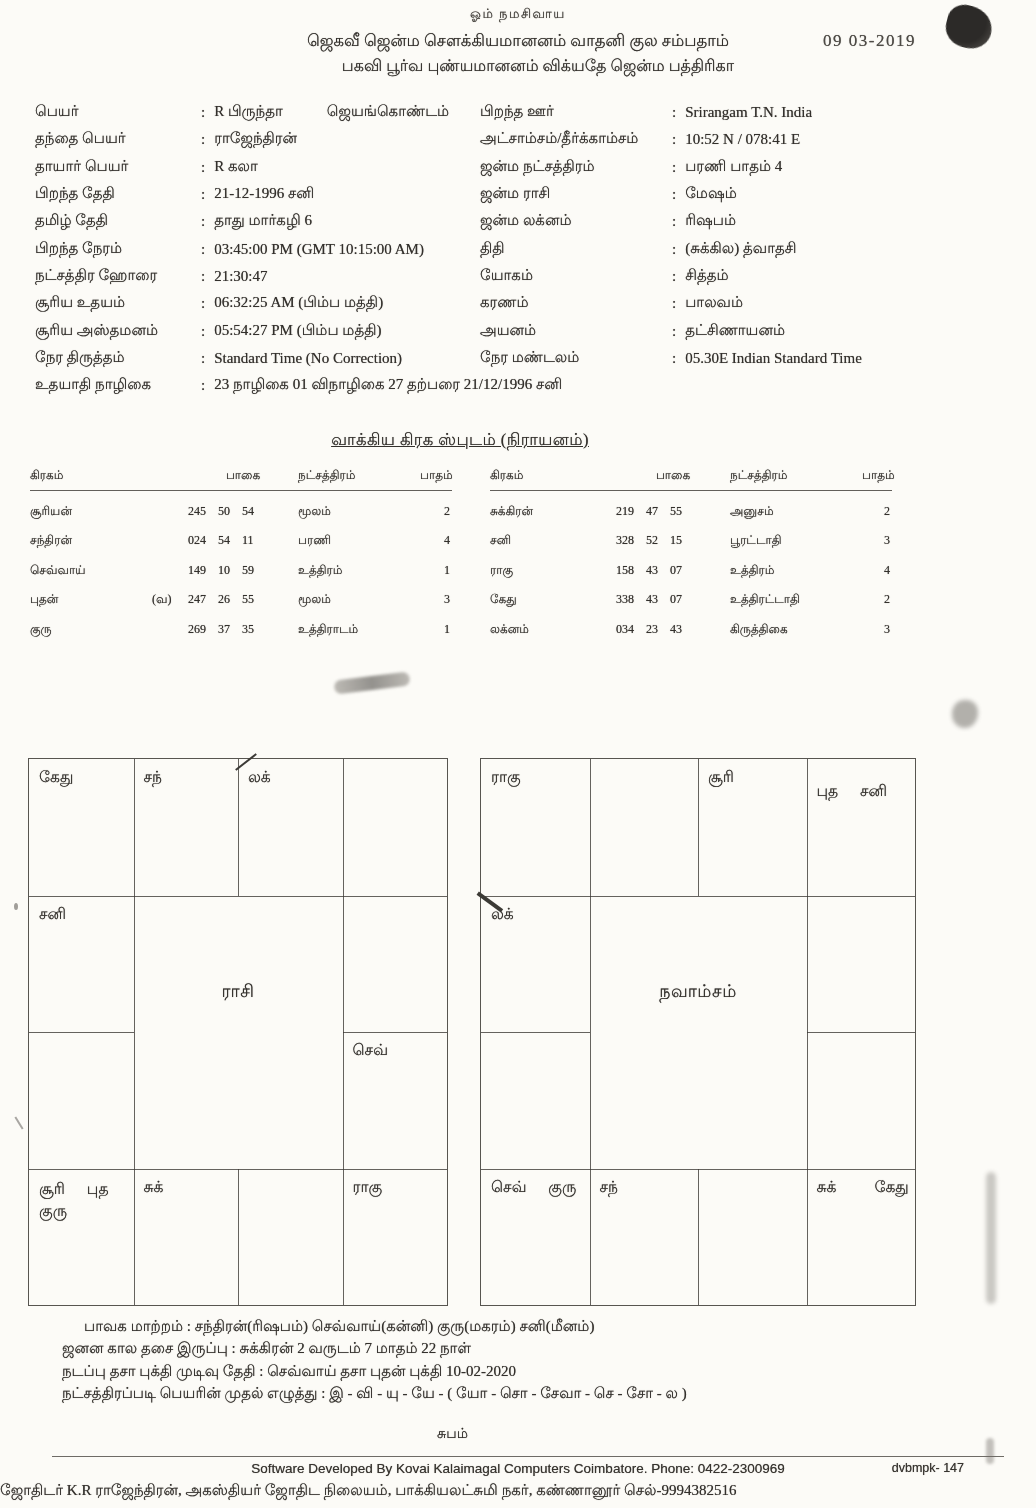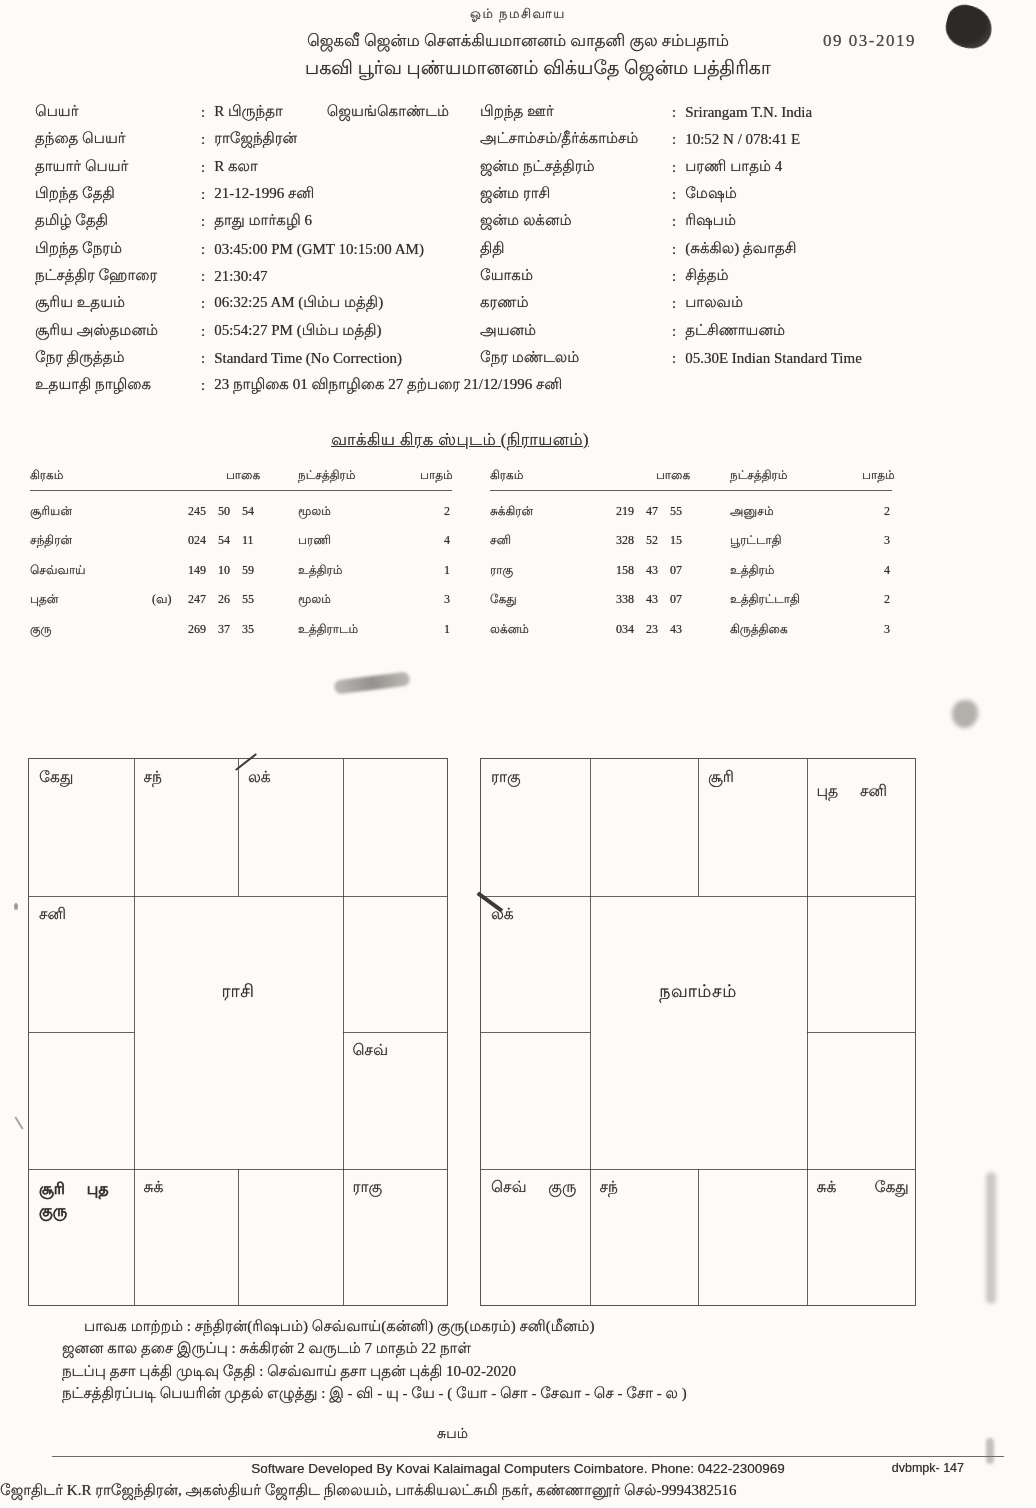--- a/index.html
+++ b/index.html
@@ -3,21 +3,21 @@
 <meta charset="utf-8">
 <style>
   html,body{margin:0;padding:0;background:#e8e6e0;}
   .page{position:relative;width:1036px;height:1508px;background:#fcfbf7;overflow:hidden;
         font-family:"Liberation Serif",serif;color:#33302c;
         text-shadow:0 0 .7px rgba(62,58,54,.75);}
   
   .hdr{position:absolute;top:6px;left:0;width:100%;text-align:center;}
   .hdr .l1{font-size:13px;letter-spacing:1.5px;color:#45423d;}
   .hdr .l2{font-size:16.5px;margin-top:8px;}
-  .hdr .l3{font-size:19px;margin-top:5px;margin-left:40px;}
+  .hdr .l3{font-size:16px;margin-top:5px;margin-left:40px;}
   .doc-date{position:absolute;top:31px;right:120px;font-size:17px;color:#4e4b46;letter-spacing:1.5px;}
   
   .details{position:absolute;top:99px;left:35px;width:975px;font-size:15px;}
   .dcol{position:absolute;top:0;}
   .dcol.dleft{left:0;width:445px;}
   .dcol.dright{left:445px;width:530px;}
   .drow{height:27.3px;display:flex;white-space:nowrap;align-items:center;}
   .dleft .dlabel{display:inline-block;width:166px;flex:none;}
   .dright .dlabel{display:inline-block;width:192px;flex:none;}
   .dcolon{flex:none;margin-right:9px;color:#3a3733;}
@@ -45,21 +45,21 @@
   .chart.nava{left:480px;width:436px;}
   .vl,.hl{position:absolute;background:rgba(58,55,51,.78);}
   .vl{width:1.3px;top:0;height:100%;}
   .vl.v25{left:25%;} .vl.v75{left:75%;}
   .vl.v50t{left:50%;height:25%;} .vl.v50b{left:50%;top:75%;height:25%;}
   .hl{height:1.3px;left:0;width:100%;}
   .hl.h25{top:25%;} .hl.h75{top:75%;}
   .hl.h50l{top:50%;width:25%;} .hl.h50r{top:50%;left:75%;width:25%;}
   .cell{position:absolute;width:25%;height:25%;box-sizing:border-box;
         padding:9px 4px 0 10px;font-size:15.5px;white-space:nowrap;}
-  .cell .ln{display:block;line-height:22px;font-weight:bold;}
+  .cell .ln{display:block;line-height:22px;}
   .sp{word-spacing:18px;}
   .sp2{word-spacing:34px;}
   .ctitle{position:absolute;left:25%;top:25%;width:50%;height:50%;display:flex;
           align-items:center;justify-content:center;font-size:17.5px;letter-spacing:.5px;
           transform:translateY(-40px);}
   .lagna-mark{position:absolute;left:-5px;top:2px;width:26px;height:2px;
               background:#3c3a36;transform:rotate(-38deg);}
   .lagna-mark.heavy{width:30px;height:3.5px;left:-6px;top:4px;transform:rotate(36deg);}
   
   .foot{position:absolute;left:62px;top:1315px;width:920px;font-size:15px;line-height:22.4px;white-space:nowrap;}

